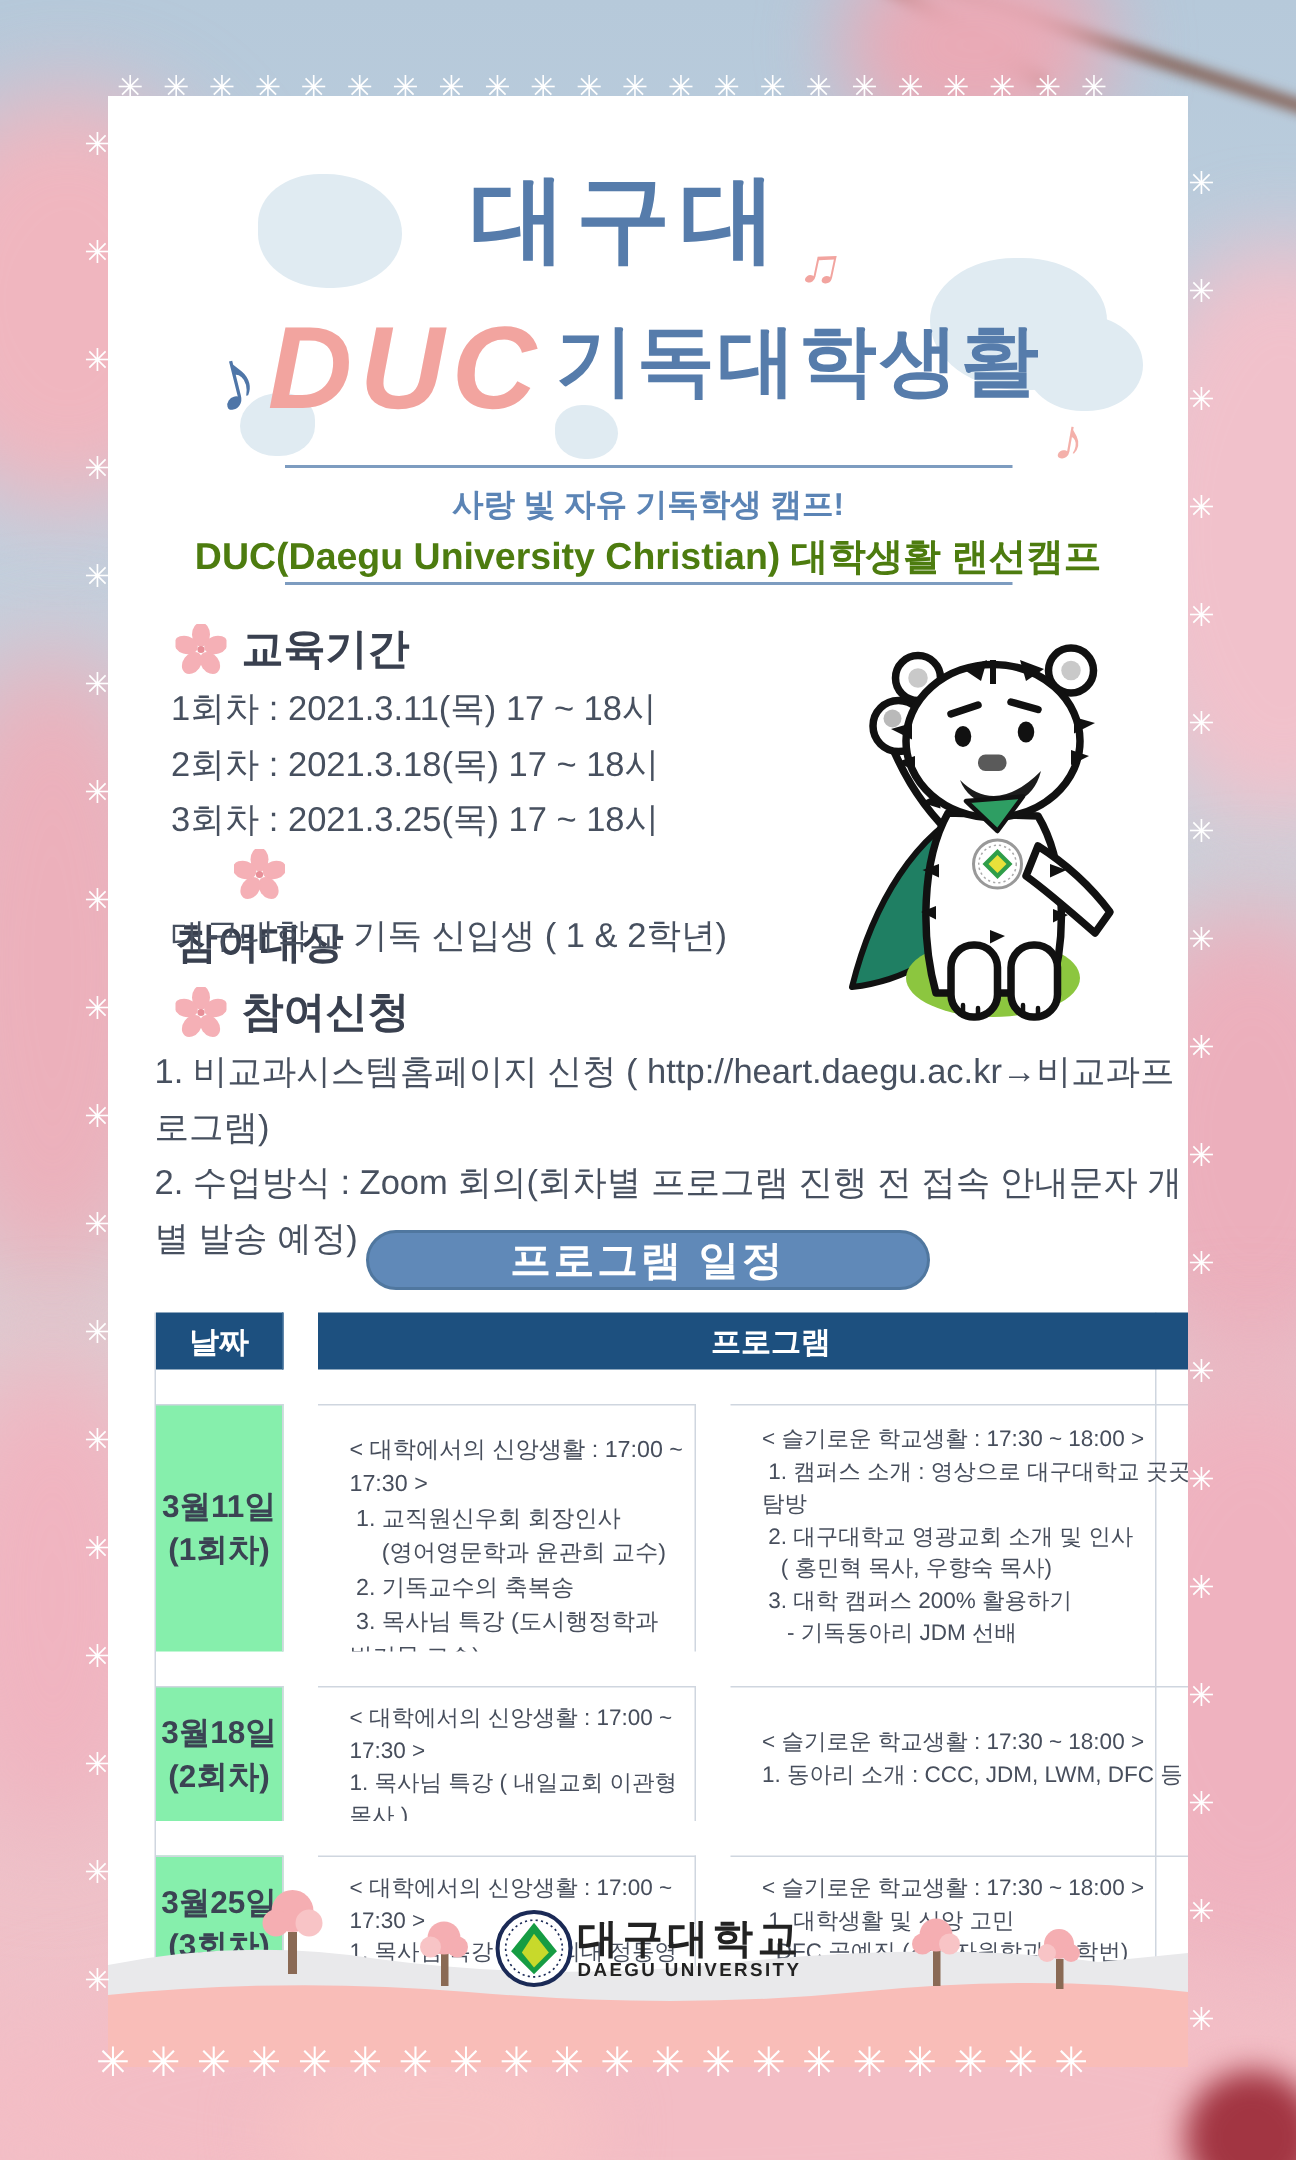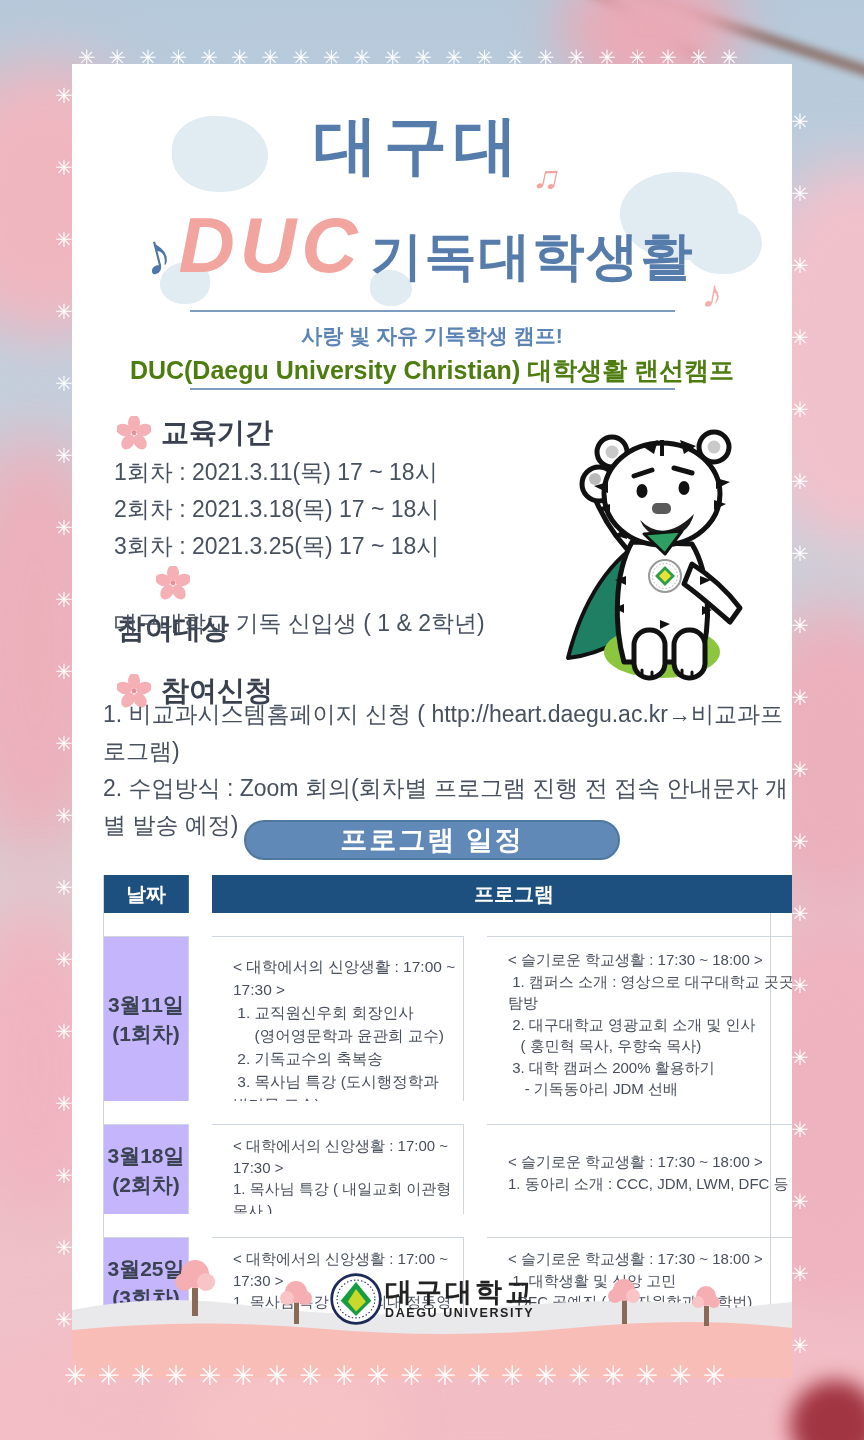--- a/index.html
+++ b/index.html
@@ -13,21 +13,21 @@
   .spark-h{white-space:nowrap;overflow:hidden;}
   .spark-v{writing-mode:vertical-rl;overflow:hidden;}
   .cloud{position:absolute;background:#e0ebf2;border-radius:45% 55% 50% 50%;}
   
   .title-row1{position:absolute;top:38px;left:0;width:100%;text-align:center;
     font-size:64px;font-weight:700;color:#567cab;letter-spacing:6px;}
   .note-school{display:inline-block;color:#f2a49f;font-size:36px;transform:translate(10px,22px) rotate(12deg);letter-spacing:0;}
   .title-row2{position:absolute;top:142px;left:0;width:100%;display:flex;justify-content:center;align-items:flex-start;gap:8px;}
   .note-duc{color:#4f76a8;font-size:58px;transform:translateY(14px) rotate(-14deg);}
   .duc-word{color:#f2a49f;font-size:78px;font-weight:700;font-style:italic;letter-spacing:5px;line-height:1;}
-  .tagline-word{color:#567cab;font-size:52px;font-weight:700;letter-spacing:2px;margin-top:16px;}
+  .tagline-word{color:#567cab;font-size:52px;font-weight:700;letter-spacing:2px;}
   .note-end{color:#f4b0aa;font-size:40px;transform:translateY(66px) rotate(10deg);}
   .divider{position:absolute;left:118px;width:485px;height:2px;background:#7d9cc0;}
   .subtitle1{position:absolute;top:258px;left:0;width:100%;text-align:center;
     font-size:21px;font-weight:700;color:#5b84b5;}
   .subtitle2{position:absolute;top:290px;left:0;width:100%;text-align:center;
     font-size:25px;font-weight:600;color:#4d7c0f;}
   
   .section-heading{position:absolute;display:flex;align-items:center;gap:10px;
     font-size:28px;font-weight:700;color:#39404f;}
   .section-body{position:absolute;font-size:23px;color:#47505f;line-height:37px;white-space:pre-wrap;}
@@ -39,21 +39,21 @@
     color:#ffffff;font-size:27px;font-weight:700;letter-spacing:2px;box-sizing:border-box;}
   
   .sched{position:absolute;left:31px;top:811px;width:666px;display:grid;
     grid-template-columns:85px 252px 329px;grid-template-rows:38px 165px 90px 90px;
     border:1px solid #cfd6df;border-top:none;box-sizing:content-box;gap:23px;}
   .th{background:#1d507f;color:#ffffff;font-weight:700;font-size:20px;
     display:flex;align-items:center;justify-content:center;}
   .th-date{border-right:1px solid #3a6a95;}
   .th-prog{grid-column:2 / 4;}
   .td{border-top:1px solid #cfd6df;box-sizing:border-box;}
-  .td-date{background:#c4b5fd;display:flex;align-items:center;justify-content:center;text-align:center;
+  .td-date{background:#86efac;display:flex;align-items:center;justify-content:center;text-align:center;
     font-size:21px;font-weight:700;color:#3b4353;line-height:29px;white-space:pre-line;border-right:1px solid #cfd6df;}
   .td-prog{font-size:15px;line-height:21.5px;color:#474e5c;white-space:pre-wrap;
     padding:10px 6px 6px 21px;overflow:hidden;}
   .td-prog.mid{border-right:1px solid #cfd6df;}
   .r1l{font-size:15.5px;line-height:23px;padding-top:18px;}
   .r1r{padding-top:12px;}
   .r2r{padding-top:26px;}
   
   .footer-scene{position:absolute;left:0;top:1194px;width:720px;height:120px;}
   .logo{position:absolute;left:0;top:1208px;width:720px;display:flex;justify-content:center;align-items:center;gap:2px;}
@@ -133,21 +133,21 @@
             <ellipse cx="23" cy="26" rx="6" ry="8" transform="rotate(144 23 26)"></ellipse>
             <ellipse cx="11" cy="26" rx="6" ry="8" transform="rotate(216 11 26)"></ellipse>
             <ellipse cx="7" cy="14" rx="6" ry="8" transform="rotate(288 7 14)"></ellipse>
           </g>
         <circle cx="17" cy="17" r="2.4" fill="#e88f98"></circle>
       </svg>
       <span>참여대상</span>
     </div>
     <div class="section-body" style="left:42px;top:541px;">대구대학교 기독 신입생 ( 1 &amp; 2학년)</div>
 
-    <div class="section-heading" style="left:45px;top:608px;align-items:center;">
+    <div class="section-heading" style="left:45px;top:592px;align-items:center;">
       <svg width="34" height="34" viewBox="0 0 34 34">
         <g fill="#f5b0b6">
             <ellipse cx="17" cy="7" rx="6" ry="8"></ellipse>
             <ellipse cx="27" cy="14" rx="6" ry="8" transform="rotate(72 27 14)"></ellipse>
             <ellipse cx="23" cy="26" rx="6" ry="8" transform="rotate(144 23 26)"></ellipse>
             <ellipse cx="11" cy="26" rx="6" ry="8" transform="rotate(216 11 26)"></ellipse>
             <ellipse cx="7" cy="14" rx="6" ry="8" transform="rotate(288 7 14)"></ellipse>
           </g>
         <circle cx="17" cy="17" r="2.4" fill="#e88f98"></circle>
       </svg>

